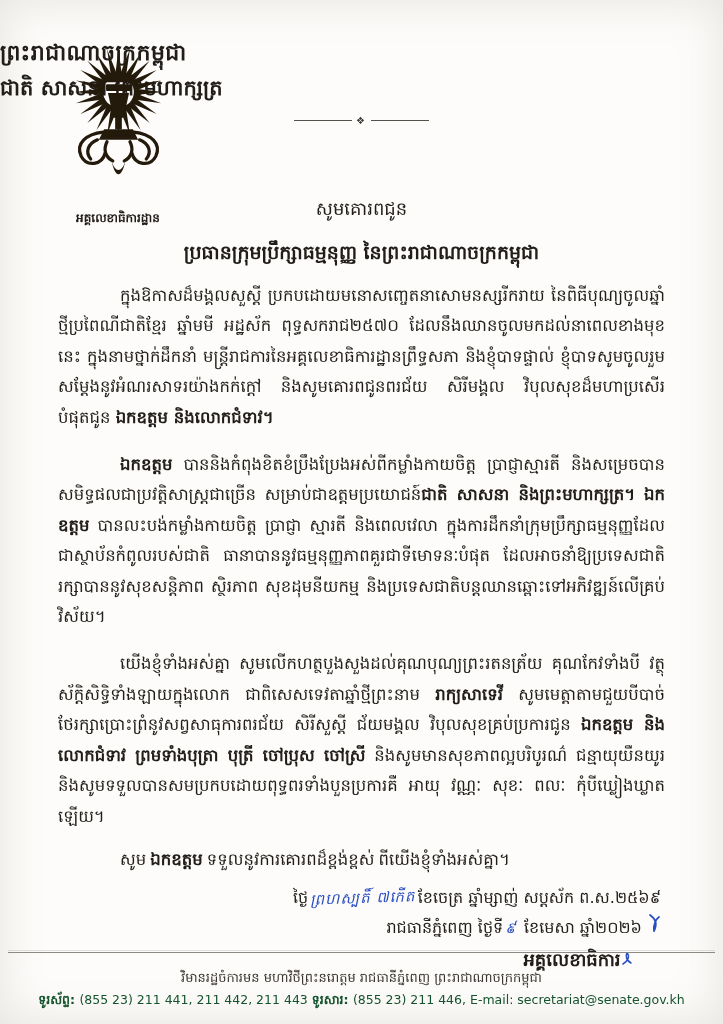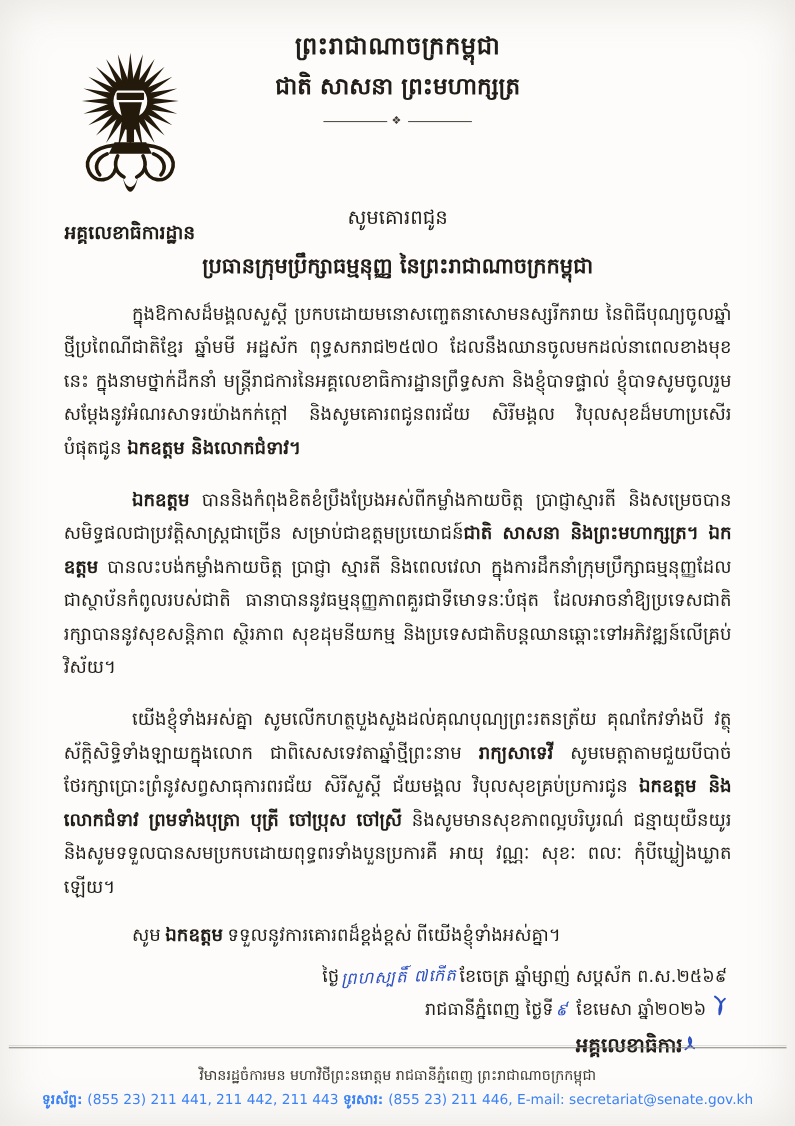--- a/index.html
+++ b/index.html
@@ -13,38 +13,38 @@
   .page{
     position:relative;
     width:723px;height:1024px;
     background:#fdfcfa;
     box-shadow:inset 0 0 45px rgba(120,115,105,0.18);
     box-sizing:border-box;
   }
   .bold{font-weight:bold;}
 
   
-  .national-header{ padding-top:26px; text-align:center; line-height:1.5; }
+  .national-header{ padding-top:36px; text-align:left; line-height:1.5; }
   .kingdom-title{ font-size:22px; font-weight:bold; letter-spacing:0.5px;}
   .national-motto{ font-size:21px; font-weight:bold; margin-top:4px;}
   .header-divider{
     display:flex; align-items:center; justify-content:center;
     margin-top:8px; color:#4a443c;
   }
   .header-divider .rule{ width:58px; height:1px; background:#56504a;}
   .header-divider .ornament{ font-size:10px; letter-spacing:2px; padding:0 4px; color:#3d3831;}
 
   
   .letterhead{
     position:absolute; left:18px; top:34px; width:200px;
     text-align:center;
   }
   .emblem-wrap{ display:flex; justify-content:center; }
   .senate-name{ font-size:20px; font-weight:bold; margin-top:2px;}
-  .secretariat-name{ font-size:17px; font-weight:bold; margin-top:8px;text-align:center;}
+  .secretariat-name{ font-size:12px; font-weight:bold; margin-top:18px;text-align:center;}
 
   
   .salutation{ text-align:center; margin-top:66px; line-height:1.65;}
   .salutation-to{ font-size:18px; font-weight:normal;}
   .salutation-name{ font-size:20px; font-weight:bold; margin-top:2px;}
   .salutation-title{ font-size:19px; font-weight:bold; margin-top:14px;}
 
   
   .letter-body{ padding:0 58px; }
   .greeting-line{ margin-top:24px; margin-left:62px; font-size:18px; font-weight:bold;}
@@ -73,21 +73,21 @@
     width:260px; margin-left:390px; margin-top:4px; text-align:center;
   }
   .signature-title{ font-size:18px; font-weight:bold; }
 
   
   .footer{
     position:absolute; left:0; right:0; bottom:14px; text-align:center;
   }
   .footer-divider{ height:1px; background:#8d8a84; margin:0 8px 8px 8px; box-shadow:0 -2px 0 rgba(141,138,132,0.25);}
   .footer-address{ font-size:13px; color:#3a362f;margin-top:16px;}
-  .footer-contact{ font-size:12.5px; margin-top:4px; color:#3b82f6;text-align:center;}
+  .footer-contact{ font-size:12.5px; margin-top:4px; color:#14532d;text-align:center;}
 </style>
 </head>
 <body>
 
 <div class="page">
 
   <div class="letterhead">
     <div class="emblem-wrap">
       <svg width="115" height="158" viewBox="0 0 120 164" aria-hidden="true">
         <defs>

